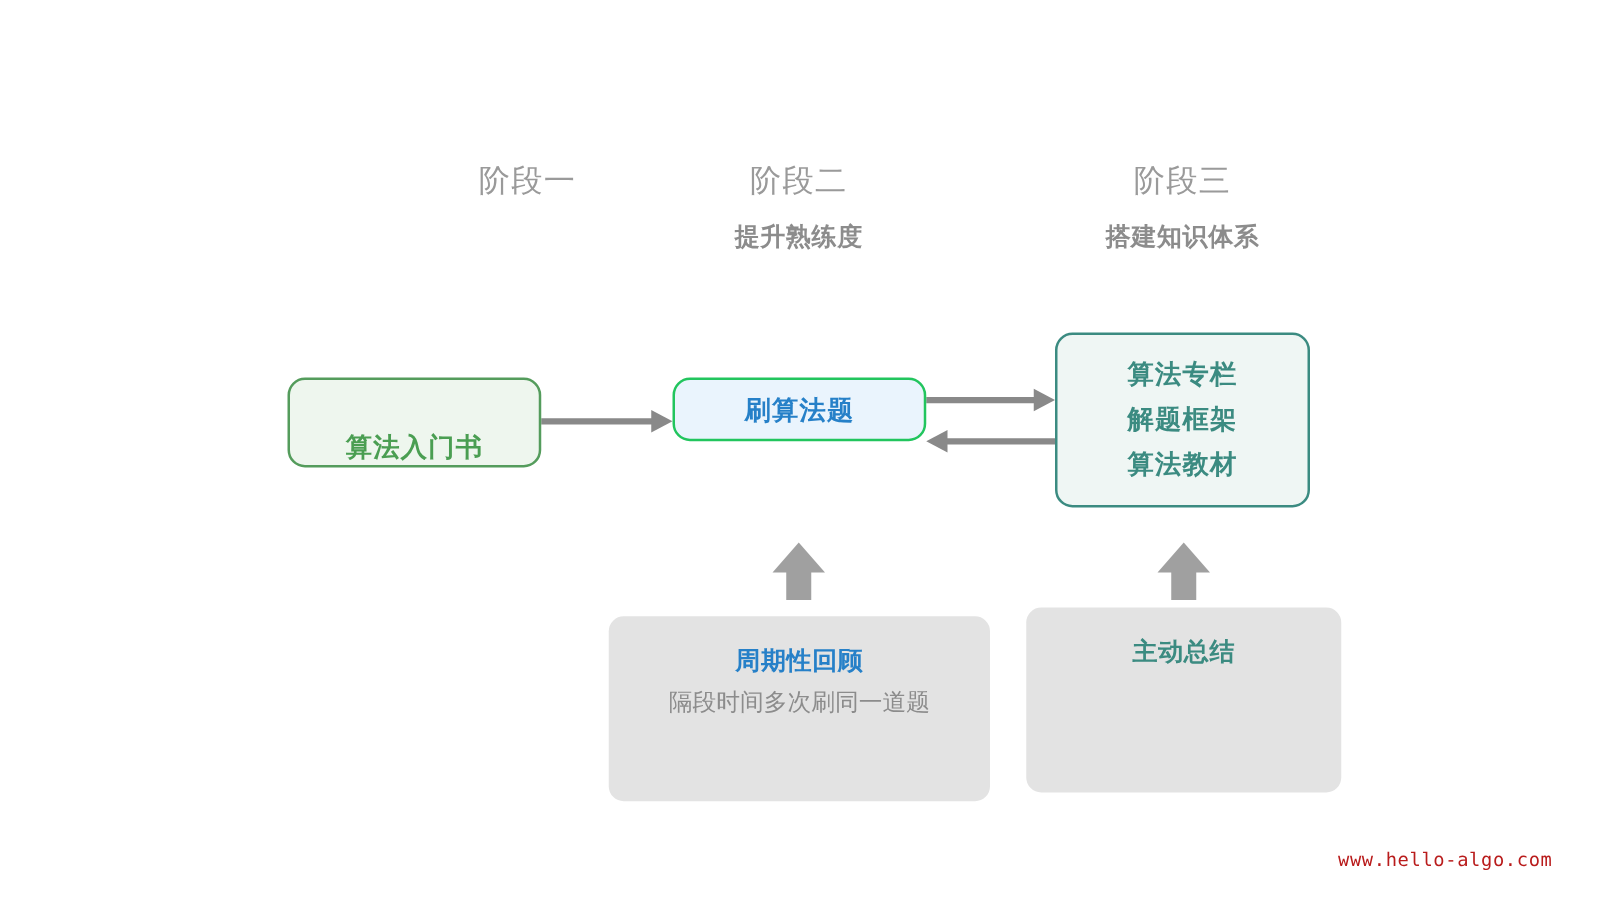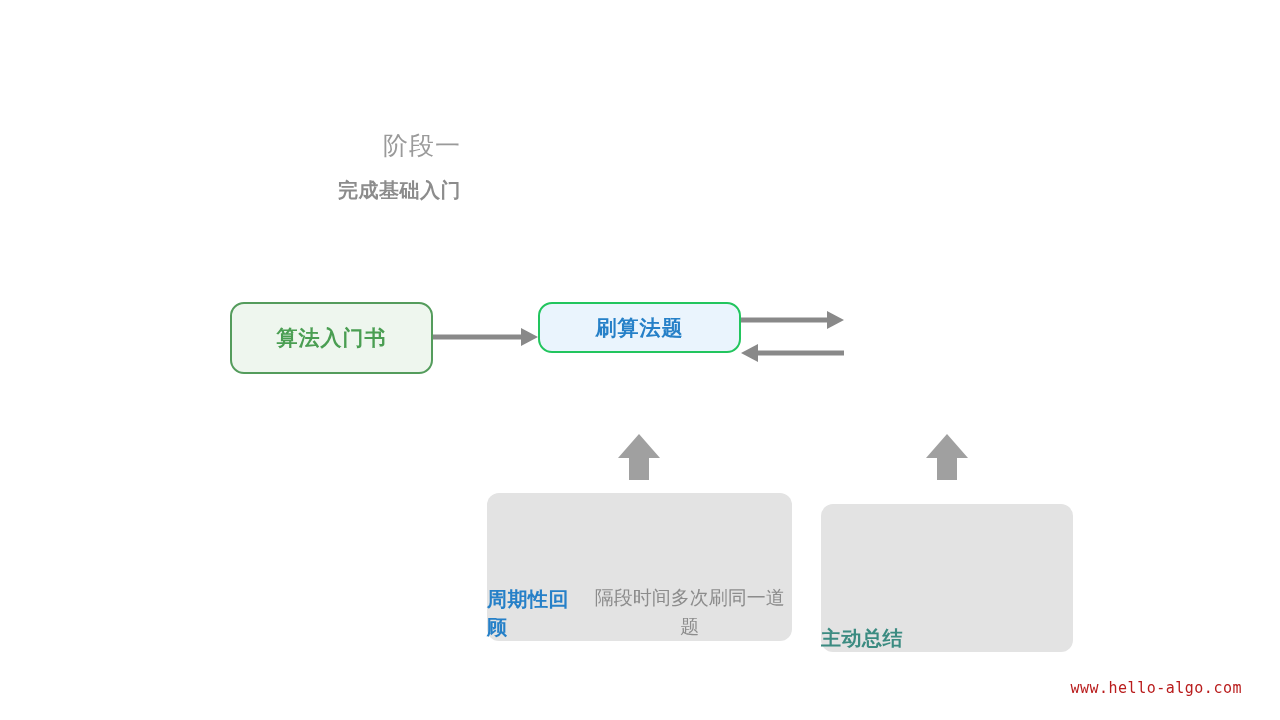--- a/index.html
+++ b/index.html
@@ -59,20 +59,21 @@
   }
 
   #node-book {
     left: 230px;
     top: 302px;
     width: 203px;
     height: 72px;
     background: #eef6ee;
     border: 2px solid #549c5c;
     border-radius: 14px;
+    justify-content: flex-end;
   }
   #node-book .node-text {
     font-size: 21px;
     font-weight: 700;
     color: #4a9e52;
     letter-spacing: 1px;
   }
 
   #node-practice {
     left: 538px;
@@ -107,25 +108,26 @@
     line-height: 36px;
   }
 
   
   .card {
     position: absolute;
     box-sizing: border-box;
     background: #e3e3e3;
     border-radius: 12px;
     display: flex;
-    align-items: flex-end;
+    flex-direction: column;
+    align-items: center;
     padding-top: 22px;
   }
   #card-review  { left: 487px; top: 493px; width: 305px; height: 148px; }
-  #card-summary { left: 821px; top: 504px; width: 252px; height: 148px; }
+  #card-summary { left: 821px; top: 486px; width: 252px; height: 148px; }
 
   .card-title {
     font-size: 20px;
     font-weight: 700;
     line-height: 28px;
     letter-spacing: 0.5px;
   }
   #card-review .card-title  { color: #2680c8; }
   #card-summary .card-title { color: #3b8b81; }
 
@@ -158,24 +160,31 @@
     letter-spacing: 0.5px;
   }
 </style>
 </head>
 <body>
 
 <div class="stage">
 
   <div class="phase" id="phase-1">
     <div class="phase-title">阶段一</div>
-    <div class="phase-sub">完成基础入门</div>
-  </div>
-
-
+  </div>
+
+  <div class="phase" id="phase-2">
+    <div class="phase-title">阶段二</div>
+    <div class="phase-sub">提升熟练度</div>
+  </div>
+
+  <div class="phase" id="phase-3">
+    <div class="phase-title">阶段三</div>
+    <div class="phase-sub">搭建知识体系</div>
+  </div>
 
   <svg id="connectors" viewBox="0 0 1280 720" xmlns="http://www.w3.org/2000/svg">
 
     <g>
       <line x1="433" y1="337" x2="526" y2="337" stroke="#898989" stroke-width="5"></line>
       <polygon points="538,337 521,328 521,346" fill="#898989"></polygon>
     </g>
 
     <g>
       <line x1="741" y1="320" x2="832" y2="320" stroke="#898989" stroke-width="5"></line>
@@ -197,20 +206,25 @@
   </svg>
 
   <div class="node" id="node-book">
     <div class="node-text">算法入门书</div>
   </div>
 
   <div class="node" id="node-practice">
     <div class="node-text">刷算法题</div>
   </div>
 
+  <div class="node" id="node-resources">
+    <div class="node-text">算法专栏</div>
+    <div class="node-text">解题框架</div>
+    <div class="node-text">算法教材</div>
+  </div>
 
   <div class="card" id="card-review">
     <div class="card-title">周期性回顾</div>
     <div class="card-body">
       <div>隔段时间多次刷同一道题</div>
     </div>
   </div>
 
   <div class="card" id="card-summary">
     <div class="card-title">主动总结</div>

